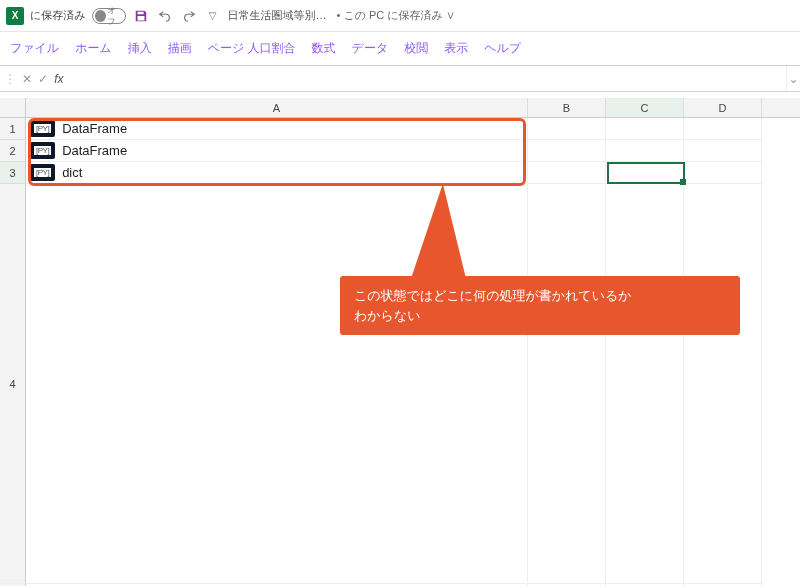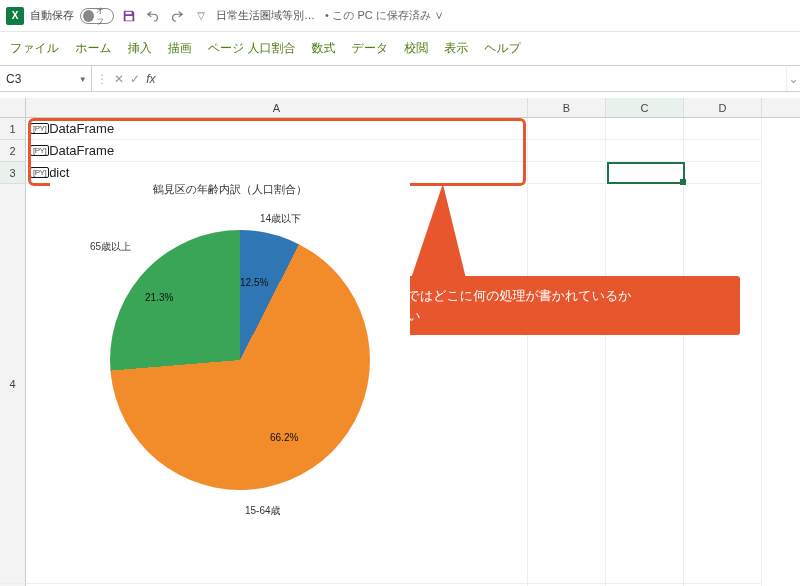--- a/index.html
+++ b/index.html
@@ -64,21 +64,21 @@
   
   .ribbon {
     height: 34px;
     display: flex;
     align-items: center;
     padding: 0 10px;
     gap: 16px;
     font-size: 12px;
     border-bottom: 1px solid #d0d0d0;
   }
-  .ribbon .tab { color: #4d7c0f; cursor: default; text-align: right; }
+  .ribbon .tab { color: #8b5cf6; cursor: default; text-align: right; }
   
   .formula-row {
     height: 26px;
     display: flex;
     align-items: stretch;
     border-bottom: 1px solid #d0d0d0;
     font-size: 12px;
   }
   .name-box {
     width: 92px; border-right: 1px solid #d0d0d0;
@@ -186,31 +186,31 @@
   }
   .pie-label {
     position: absolute; font-size: 10px; color: #333;
   }
   .pct-label {
     position: absolute; font-size: 10px; color: #111;
   }
   
   .py-chip {
     display: inline-flex; align-items: center; justify-content:center;
-    border: 1px solid #0f172a; border-radius: 2px;
-    font-size: 8px; padding: 0 2px; margin-right: 0;
+    border: 4px solid #0f172a; border-radius: 2px;
+    font-size: 8px; padding: 0 2px; margin-right: 7px;
     color: #555; letter-spacing: -0.5px;
   }
 </style>
 </head>
 <body>
 
 <div class="title-bar">
   <div class="app-icon">X</div>
-  <span class="autosave-label">自動保存</span>
+  <span class="autosave-label">に保存済み</span>
   <span class="toggle">
       <span>オフ</span>
     </span>
   <span class="qat-icon save-icon">
     <svg width="14" height="14" viewBox="0 0 16 16">
         <path d="M2 2h10l2 2v10H2V2zm2 1v3h7V3H4zm0 10h8V8H4v5z"></path>
       </svg>
   </span>
   <span class="qat-icon">
     <svg width="14" height="14" viewBox="0 0 16 16" fill="none" stroke="#777" stroke-width="1.4">
@@ -234,24 +234,20 @@
   <span class="tab">描画</span>
   <span class="tab">ページ 人口割合</span>
   <span class="tab">数式</span>
   <span class="tab">データ</span>
   <span class="tab">校閲</span>
   <span class="tab">表示</span>
   <span class="tab">ヘルプ</span>
 </div>
 
 <div class="formula-row">
-  <div class="name-box">
-    <span>C3</span>
-    <span class="chev">▾</span>
-  </div>
   <div class="fx-btns">
     <span style="color:#bbb;">⋮</span>
     <span>✕</span>
     <span>✓</span>
     <span class="fx-label">fx</span>
   </div>
   <div class="formula-input">
     <span></span>
   </div>
   <div class="fx-chev">⌄</div>
@@ -318,25 +314,13 @@
 
   <div class="red-box" style="left:28px; top:20px; width:498px; height:68px;"></div>
 
   <div class="callout-tri" style="left:400px; top:88px;"></div>
 
   <div class="callout" style="left:340px; top:178px; width:400px;">
     <span>この状態ではどこに何の処理が書かれているか</span><br>
     <span>わからない</span>
   </div>
 
-  <div class="chart-wrap">
-    <div class="chart-title">鶴見区の年齢内訳（人口割合）</div>
-    <div class="pie" id="pie" style="background: conic-gradient(rgb(47, 119, 180) -18deg, rgb(47, 119, 180) 27deg, rgb(242, 140, 43) 27deg, rgb(242, 140, 43) 265.32deg, rgb(58, 165, 86) 265.32deg, rgb(58, 165, 86) 342deg);"></div>
-
-    <div class="pie-label" style="left:210px; top:30px;">14歳以下</div>
-    <div class="pie-label" style="left:195px; top:322px;">15-64歳</div>
-    <div class="pie-label" style="left:40px; top:58px;">65歳以上</div>
-
-    <div class="pct-label" style="left:190px; top:95px;"><span>12.5</span><span>%</span></div>
-    <div class="pct-label" style="left:220px; top:250px;"><span>66.2</span><span>%</span></div>
-    <div class="pct-label" style="left:95px; top:110px;"><span>21.3</span><span>%</span></div>
-  </div>
 </div>
 
 </body></html>

